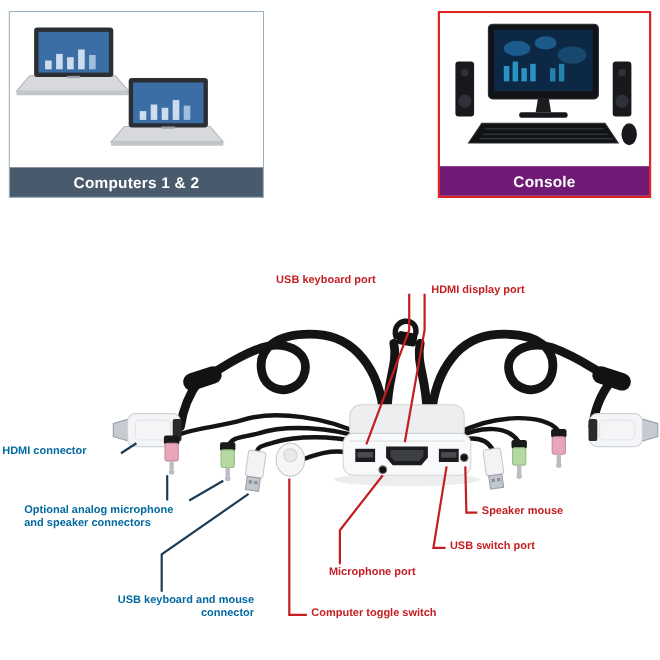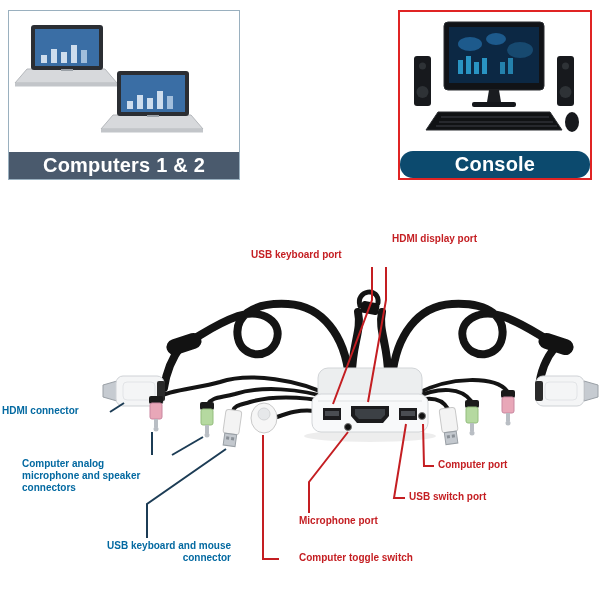--- a/index.html
+++ b/index.html
@@ -5,37 +5,37 @@
   * { margin:0; padding:0; box-sizing:border-box; }
   html,body { width:600px; height:600px; background:#ffffff;
     font-family:"Liberation Sans", sans-serif; }
   .stage { position:relative; width:600px; height:600px; background:#fff; overflow:hidden; }
 
   .panel { position:absolute; background:#fff; display:flex; flex-direction:column; }
   .panel-computers { left:8px; top:10px; width:232px; height:170px; border:1px solid #9ab0bf; }
   .panel-console   { left:398px; top:10px; width:194px; height:170px; border:2px solid #e02424; }
   .panel-art { flex:1; position:relative; overflow:hidden; background:#fff; }
   .panel-banner { height:27px; flex:0 0 27px; display:flex; align-items:center; justify-content:center;
-    color:#fff; font-size:20px; font-weight:bold; letter-spacing:.2px; }
+    color:#fff; font-size:14px; font-weight:bold; letter-spacing:.2px; }
   .panel-computers .panel-banner { background:#4a5a6d; }
-  .panel-console   .panel-banner { background:#0c4a6e;border-radius:13px; }
+  .panel-console   .panel-banner { background:#701a75; }
 
   .diagram-layer { position:absolute; left:0; top:0; width:600px; height:600px; }
 
   .callout { position:absolute; font-size:10px; font-weight:bold; line-height:1.22; white-space:nowrap; }
   .callout.red  { color:#c41e22; }
   .callout.dark { color:#0369a1; }
   .callout.wrap { white-space:normal; }
   .co-usb-keyboard-port { left:251px; top:249px; }
-  .co-hdmi-display-port { left:392px; top:233px;text-align:center; }
+  .co-hdmi-display-port { left:392px; top:258px;text-align:center; }
   .co-hdmi-connector    { left:2px;  top:405px; }
   .co-analog            { left:22px; top:458px; width:140px; }
   .co-usb-kb-mouse      { left:96px; top:540px; width:135px;text-align:right; }
   .co-microphone-port   { left:299px; top:515px; }
-  .co-toggle-switch     { left:283px; top:552px;margin-left:16px; }
+  .co-toggle-switch     { left:283px; top:552px; }
   .co-speaker-port      { left:438px; top:459px; }
   .co-usb-mouse-port    { left:409px; top:491px; }
 </style>
 </head>
 <body>
 
 <div class="stage">
 
   <div class="panel panel-computers">
     <div class="panel-art">
@@ -234,20 +234,20 @@
       <polyline points="110,412 124,403"></polyline>
       <polyline points="152,455 152,432"></polyline>
       <polyline points="172,455 203,437"></polyline>
       <polyline points="147,538 147,504 226,449"></polyline>
     </g>
   </svg>
 
   <div class="callout red co-usb-keyboard-port">USB keyboard port</div>
   <div class="callout red co-hdmi-display-port">HDMI display port</div>
   <div class="callout dark co-hdmi-connector">HDMI connector</div>
-  <div class="callout dark wrap co-analog">Computer analog microphone and speaker connectors</div>
+  <div class="callout dark wrap co-analog">Optional analog microphone and speaker connectors</div>
   <div class="callout dark wrap co-usb-kb-mouse">USB keyboard and mouse connector</div>
   <div class="callout red co-microphone-port">Microphone port</div>
   <div class="callout red co-toggle-switch">Computer toggle switch</div>
-  <div class="callout red co-speaker-port">Computer port</div>
+  <div class="callout red co-speaker-port">Speaker mouse</div>
   <div class="callout red co-usb-mouse-port">USB switch port</div>
 
 </div>
 
 </body></html>

